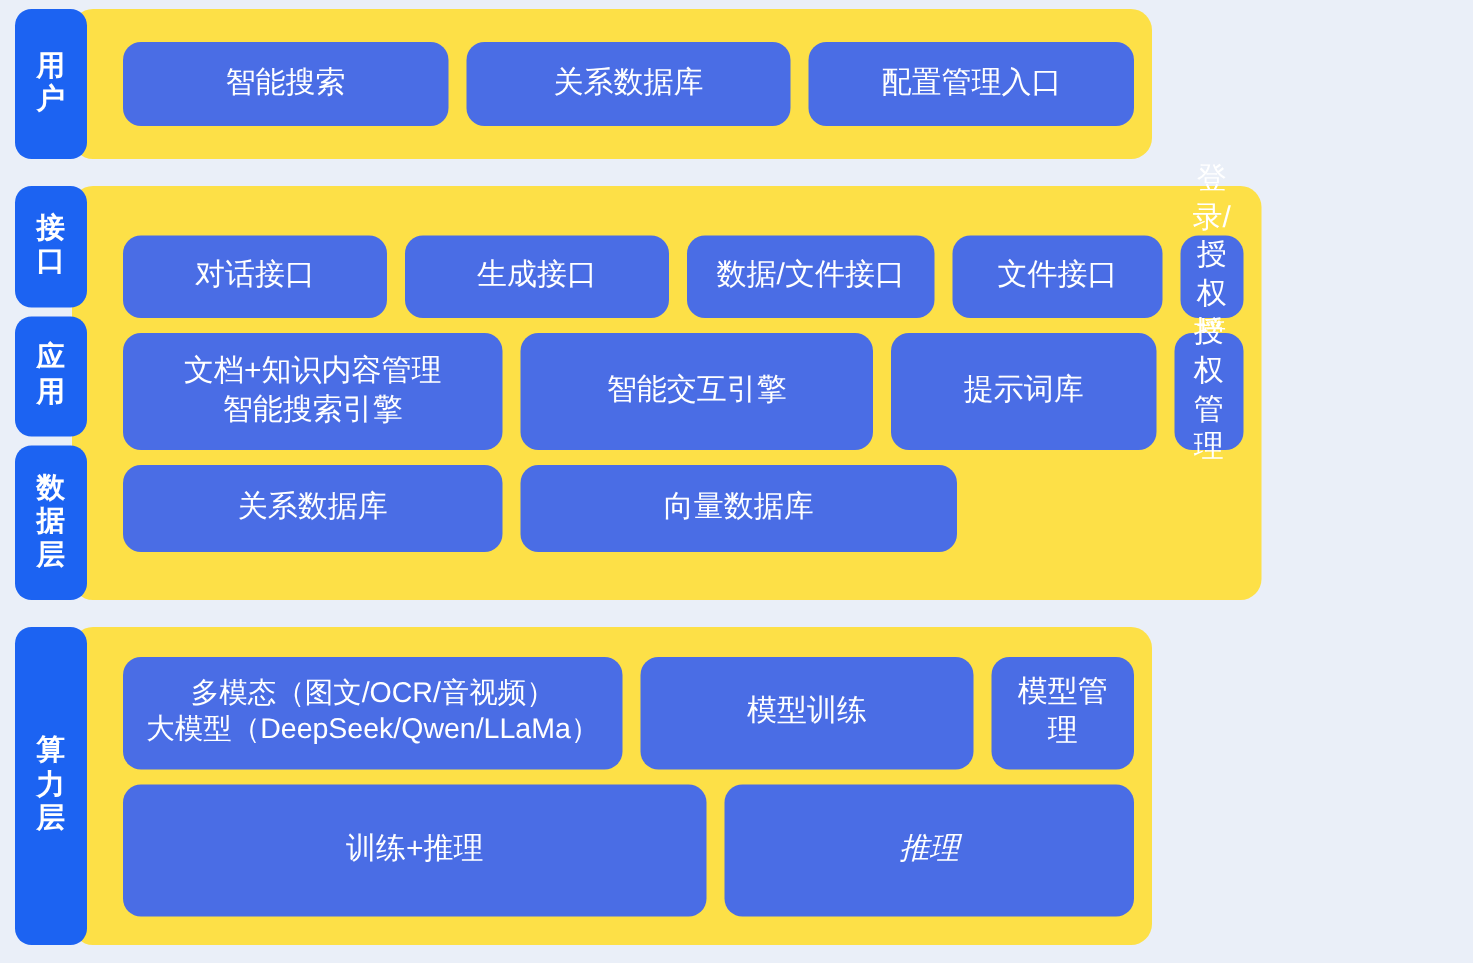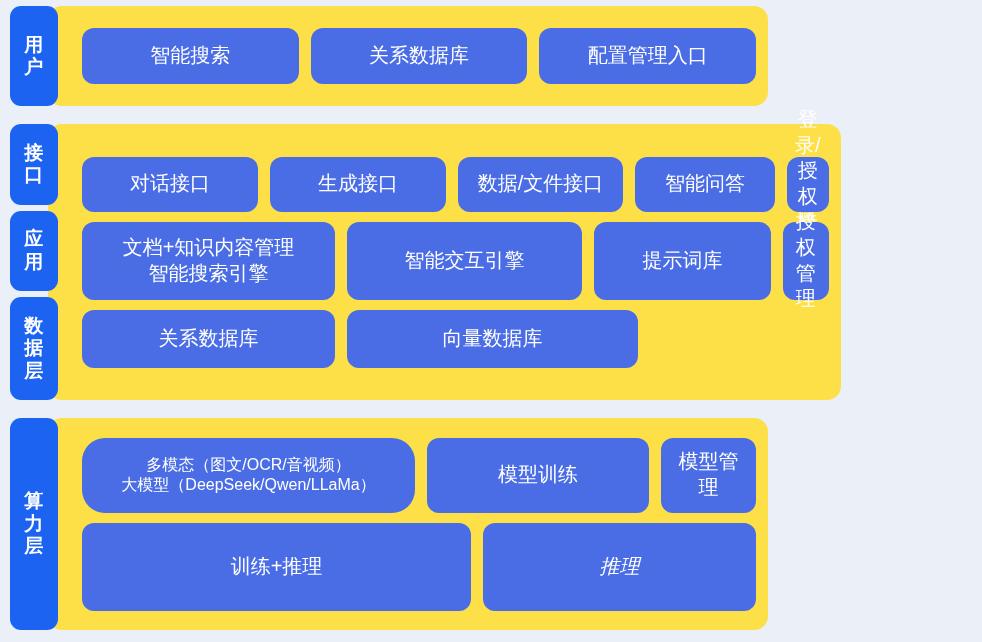--- a/index.html
+++ b/index.html
@@ -122,21 +122,21 @@
   #row-application .block:nth-child(4) { flex: 1 1 auto; }
 
   #row-data .block { height: 58px; }
   #row-data .block:nth-child(1) { flex: 0 0 253px; }
   #row-data .block:nth-child(2) { flex: 0 0 291px; }
   #row-data .block:nth-child(3) { flex: 1 1 auto; }
 
   
   #sec-bot .panel { gap: 10px; padding-top: 12px; padding-bottom: 12px; }
   #row-model .block { height: 75px; }
-  #row-model .block:nth-child(1) { flex: 0 0 333px; font-size: 16px; border-radius: 23px; }
+  #row-model .block:nth-child(1) { flex: 0 0 333px; font-size: 19px; }
   #row-model .block:nth-child(2) { flex: 0 0 222px; }
   #row-model .block:nth-child(3) { flex: 1 1 auto; }
 
   #row-compute .block { height: 88px; }
   #row-compute .block:nth-child(1) { flex: 0 0 389px; }
   #row-compute .block:nth-child(2) { flex: 1 1 auto; font-style: italic; }
 
   
   #sec-user  { height: 100px; }
   #sec-mid   { height: 276px; }
@@ -173,21 +173,21 @@
       <div class="layer-tab">
         <span>数据层</span>
       </div>
     </div>
     <div class="panel">
 
       <div class="row" id="row-interface">
         <div class="block">对话接口</div>
         <div class="block">生成接口</div>
         <div class="block">数据/文件接口</div>
-        <div class="block">智能问答</div>
+        <div class="block">文件接口</div>
         <div class="block">登录/授权接口</div>
       </div>
 
       <div class="row" id="row-application">
         <div class="block">文档+知识内容管理
 智能搜索引擎</div>
         <div class="block">智能交互引擎</div>
         <div class="block">提示词库</div>
         <div class="block">授权管理</div>
       </div>

